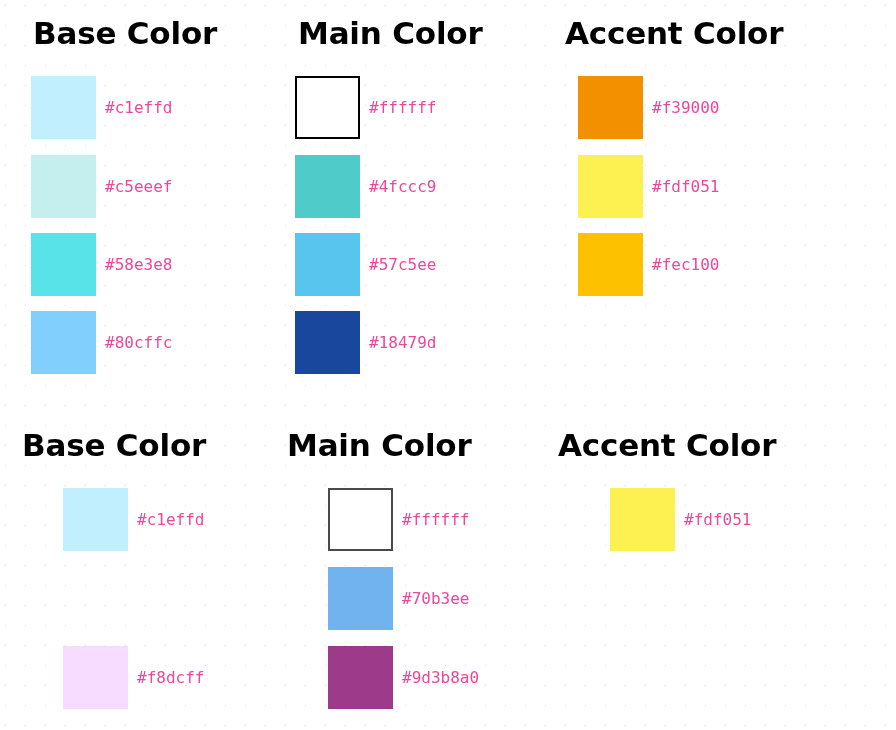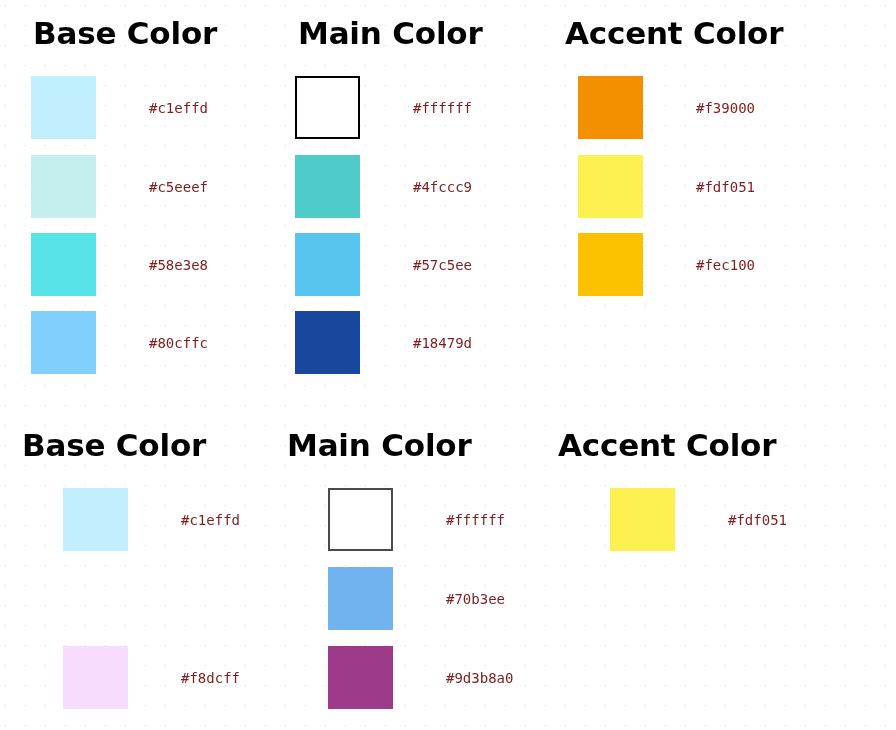--- a/index.html
+++ b/index.html
@@ -112,25 +112,24 @@
 
   .swatch-label {
     position: absolute;
     left: 74px;
     top: 0;
     height: 63px;
     display: flex;
     align-items: center;
     white-space: nowrap;
     font-family: "DejaVu Sans Mono", monospace;
-    font-size: 14px;
+    font-size: 16px;
     line-height: 16px;
-    color: #7f1d1d;
+    color: #ec4899;
     letter-spacing: 0px;
-    margin-left: 44px;
   }
 </style>
 </head>
 <body>
 
 <div id="board"></div>
 
 <div class="layer">
 
   <div class="section" id="section-top">

